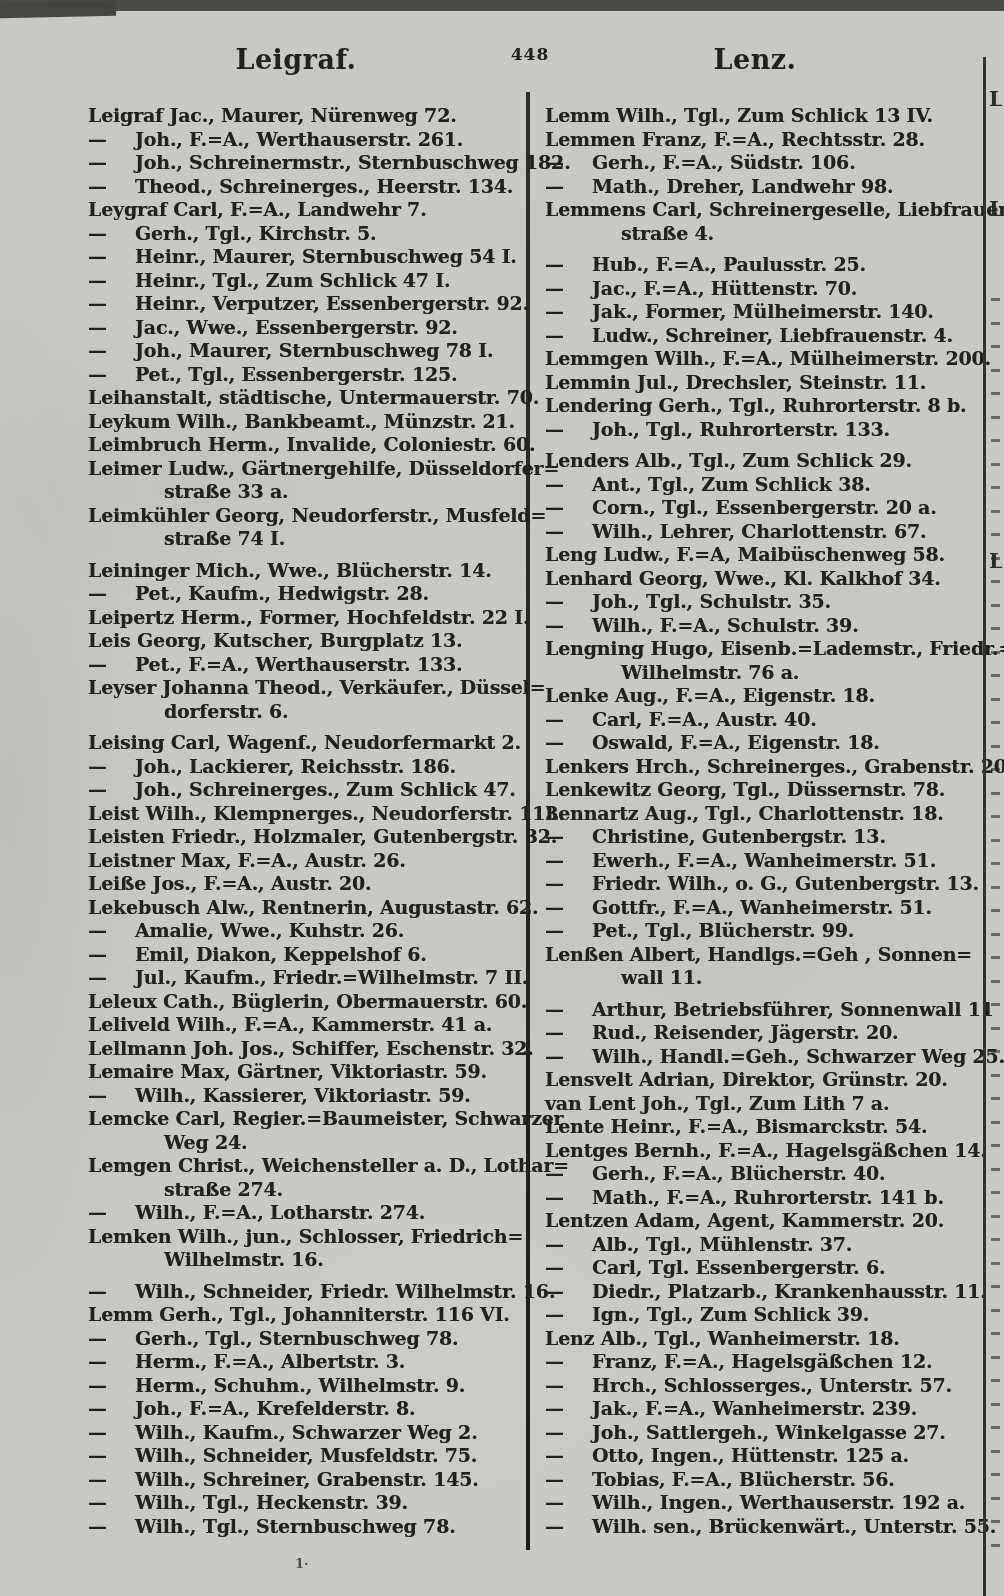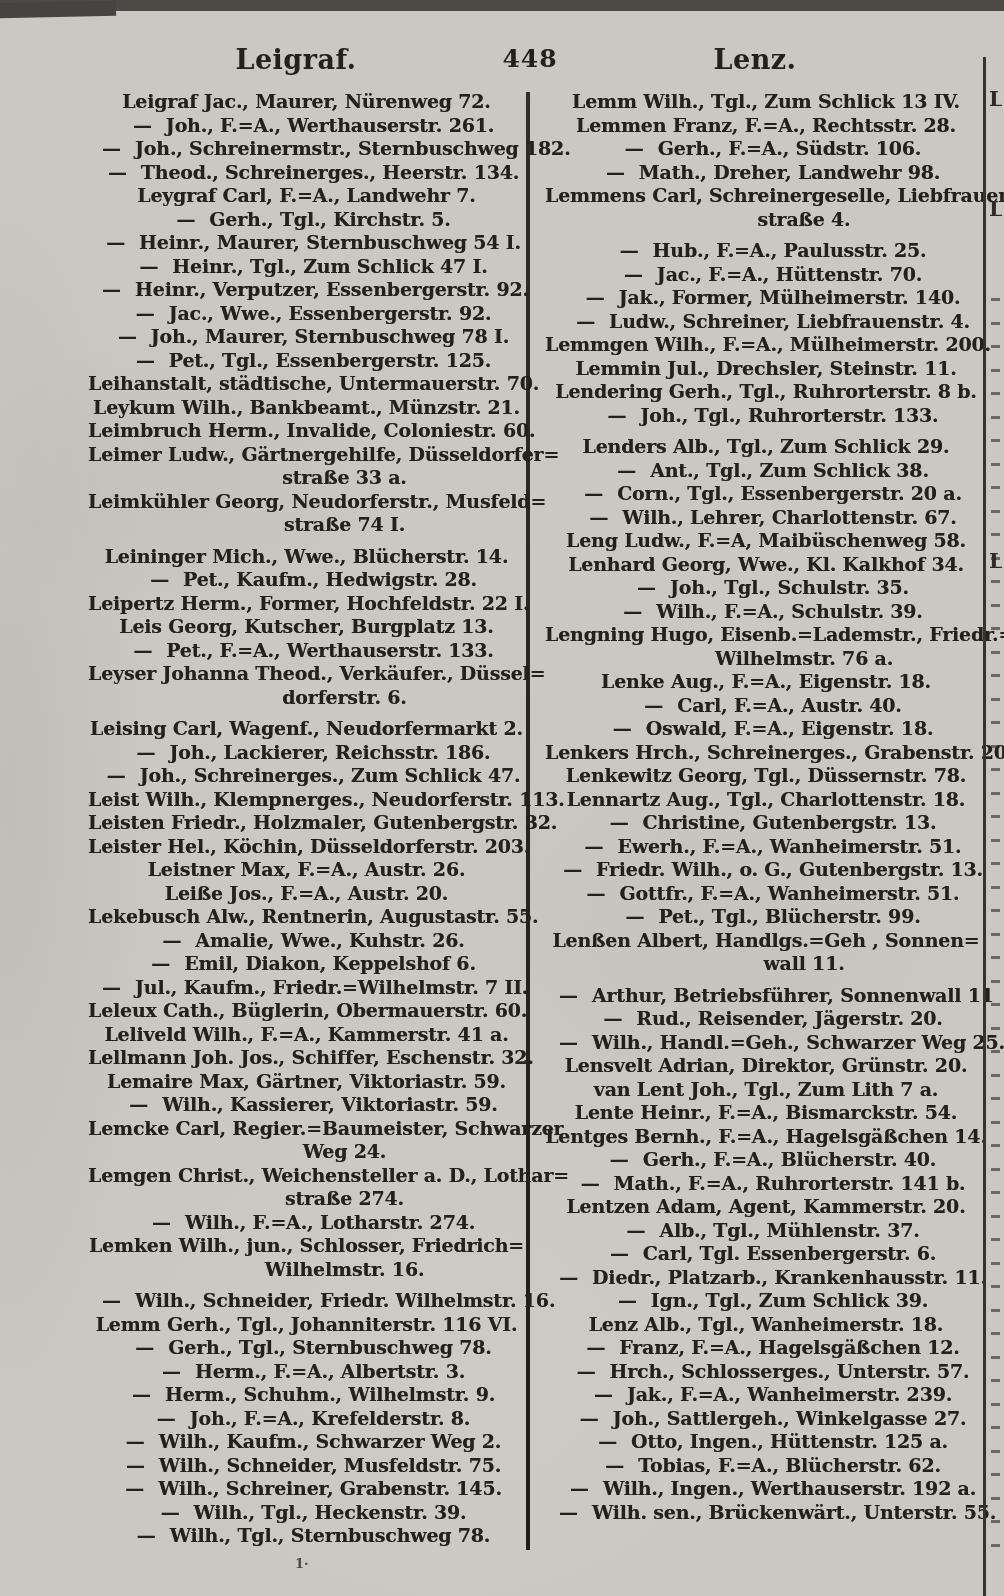--- a/index.html
+++ b/index.html
@@ -14,23 +14,23 @@
       radial-gradient(ellipse 420px 320px at 72% 58%, rgba(0,0,0,0.025), transparent 70%),
       radial-gradient(ellipse 520px 420px at 45% 85%, rgba(255,255,255,0.05), transparent 70%),
       radial-gradient(ellipse 200px 900px at 1% 50%, rgba(0,0,0,0.05), transparent 75%),
       #c9c8c2;
   }
   .top-edge{position:absolute;left:0;top:0;width:1004px;height:11px;background:#4b4a45;}
   .top-edge-left{position:absolute;left:-4px;top:2px;width:120px;height:15px;background:#454440;transform:rotate(-1.2deg);}
   .header{position:absolute;left:0;top:44px;width:964px;height:34px;}
   .hdr-word{position:absolute;font-weight:700;font-size:27px;letter-spacing:0.5px;text-align:center;}
   .hdr-left{left:186px;width:220px;}
-  .hdr-page{left:495px;width:70px;font-size:25px;letter-spacing:1px;}
+  .hdr-page{left:495px;width:70px;font-size:17px;letter-spacing:1px;}
   .hdr-right{left:690px;width:130px;}
-  .col{position:absolute;top:90px;font-size:19px;font-weight:700;letter-spacing:-0.2px;text-align:center;}
+  .col{position:absolute;top:104px;font-size:19px;font-weight:700;letter-spacing:-0.2px;}
   .col-left{left:88px;width:437px;}
   .col-right{left:545px;width:442px;}
   .line{height:23.5px;line-height:23.5px;white-space:nowrap;text-shadow:0 0 0.5px rgba(30,29,25,0.55);}
   .line.gap{margin-top:8px;}
   .line.cont{padding-left:76px;}
   .dash{display:inline-block;width:47px;}
   .divider{position:absolute;left:526px;top:92px;width:4px;height:1458px;
     background:linear-gradient(#2e2d28,#1d1c18);}
   .right-edge-line{position:absolute;left:983px;top:57px;width:3px;height:1539px;background:#34332e;}
   .edge-ticks{position:absolute;left:991px;top:298px;width:9px;height:1264px;
@@ -79,24 +79,23 @@
       <div class="line"><span>Leipertz Herm., Former, Hochfeldstr. 22 I.</span></div>
       <div class="line"><span>Leis Georg, Kutscher, Burgplatz 13.</span></div>
       <div class="line"><span class="dash">—</span><span>Pet., F.=A., Werthauserstr. 133.</span></div>
       <div class="line"><span>Leyser Johanna Theod., Verkäufer., Düssel=</span></div>
       <div class="line cont"><span>dorferstr. 6.</span></div>
       <div class="line gap"><span>Leising Carl, Wagenf., Neudorfermarkt 2.</span></div>
       <div class="line"><span class="dash">—</span><span>Joh., Lackierer, Reichsstr. 186.</span></div>
       <div class="line"><span class="dash">—</span><span>Joh., Schreinerges., Zum Schlick 47.</span></div>
       <div class="line"><span>Leist Wilh., Klempnerges., Neudorferstr. 113.</span></div>
       <div class="line"><span>Leisten Friedr., Holzmaler, Gutenbergstr. 32.</span></div>
-      <div class="line"><span>Leister Hel., Köchin, Düsseldorferstr. 203.</span></div>
       <div class="line"><span>Leistner Max, F.=A., Austr. 26.</span></div>
       <div class="line"><span>Leiße Jos., F.=A., Austr. 20.</span></div>
-      <div class="line"><span>Lekebusch Alw., Rentnerin, Augustastr. 55.</span></div>
+      <div class="line"><span>Lekebusch Alw., Rentnerin, Augustastr. 62.</span></div>
       <div class="line"><span class="dash">—</span><span>Amalie, Wwe., Kuhstr. 26.</span></div>
       <div class="line"><span class="dash">—</span><span>Emil, Diakon, Keppelshof 6.</span></div>
       <div class="line"><span class="dash">—</span><span>Jul., Kaufm., Friedr.=Wilhelmstr. 7 II.</span></div>
       <div class="line"><span>Leleux Cath., Büglerin, Obermauerstr. 60.</span></div>
       <div class="line"><span>Leliveld Wilh., F.=A., Kammerstr. 41 a.</span></div>
       <div class="line"><span>Lellmann Joh. Jos., Schiffer, Eschenstr. 32.</span></div>
       <div class="line"><span>Lemaire Max, Gärtner, Viktoriastr. 59.</span></div>
       <div class="line"><span class="dash">—</span><span>Wilh., Kassierer, Viktoriastr. 59.</span></div>
       <div class="line"><span>Lemcke Carl, Regier.=Baumeister, Schwarzer</span></div>
       <div class="line cont"><span>Weg 24.</span></div>
@@ -168,21 +167,21 @@
       <div class="line"><span class="dash">—</span><span>Alb., Tgl., Mühlenstr. 37.</span></div>
       <div class="line"><span class="dash">—</span><span>Carl, Tgl. Essenbergerstr. 6.</span></div>
       <div class="line"><span class="dash">—</span><span>Diedr., Platzarb., Krankenhausstr. 11.</span></div>
       <div class="line"><span class="dash">—</span><span>Ign., Tgl., Zum Schlick 39.</span></div>
       <div class="line"><span>Lenz Alb., Tgl., Wanheimerstr. 18.</span></div>
       <div class="line"><span class="dash">—</span><span>Franz, F.=A., Hagelsgäßchen 12.</span></div>
       <div class="line"><span class="dash">—</span><span>Hrch., Schlosserges., Unterstr. 57.</span></div>
       <div class="line"><span class="dash">—</span><span>Jak., F.=A., Wanheimerstr. 239.</span></div>
       <div class="line"><span class="dash">—</span><span>Joh., Sattlergeh., Winkelgasse 27.</span></div>
       <div class="line"><span class="dash">—</span><span>Otto, Ingen., Hüttenstr. 125 a.</span></div>
-      <div class="line"><span class="dash">—</span><span>Tobias, F.=A., Blücherstr. 62.</span></div>
+      <div class="line"><span class="dash">—</span><span>Tobias, F.=A., Blücherstr. 56.</span></div>
       <div class="line"><span class="dash">—</span><span>Wilh., Ingen., Werthauserstr. 192 a.</span></div>
       <div class="line"><span class="dash">—</span><span>Wilh. sen., Brückenwärt., Unterstr. 55.</span></div>
     </div>
 
   <div class="right-edge-line"></div>
   <div class="edge-ticks"></div>
   <div id="edge-frags">
       <div class="edge-frag" style="top: 86px;">L</div>
       <div class="edge-frag" style="top: 196px;">L</div>
       <div class="edge-frag" style="top: 548px;">L</div>

